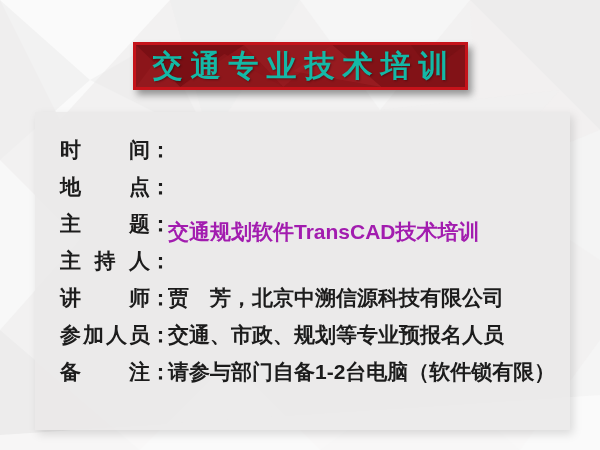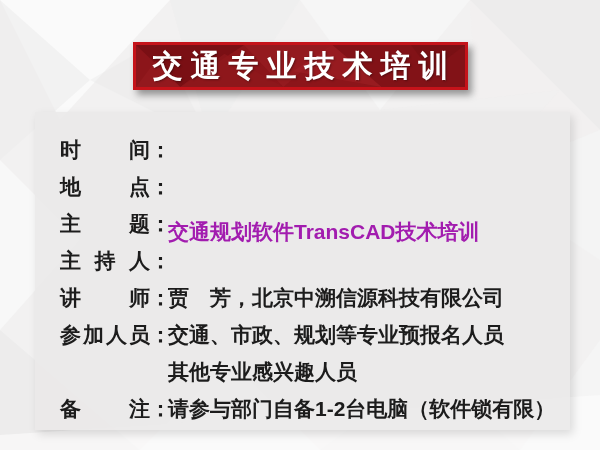--- a/index.html
+++ b/index.html
@@ -17,21 +17,21 @@
     border:3px solid #c5131a;
     background:#8c151a;
     box-shadow:4px 5px 7px rgba(0,0,0,0.38);
     overflow:hidden;
   }
   .banner-texture { position:absolute; left:0; top:0; width:100%; height:100%; }
   .banner-title {
     position:relative; z-index:2;
     width:100%; height:100%;
     display:flex; align-items:center; justify-content:center;
-    color:#ffffff; font-size:30px; font-weight:bold;
+    color:#14b8a6; font-size:30px; font-weight:bold;
     letter-spacing:8px; text-indent:8px;
     text-shadow:1px 1px 2px rgba(0,0,0,0.35);
     white-space:nowrap;
   }
   .panel {
     position:absolute; left:35px; top:112px; width:535px; height:318px;
     background:rgba(234,233,233,0.90);
     box-shadow:3px 4px 9px rgba(0,0,0,0.13);
     padding:19px 0 0 25px;
   }
@@ -132,25 +132,20 @@
     <span class="jlabel">
         <span>参</span>
         <span>加</span>
         <span>人</span>
         <span>员</span>
       </span>
     <span class="colon">：</span>
     <span class="value">交通、市政、规划等专业预报名人员</span>
   </div>
 
-  <div class="info-row">
-    <span class="jlabel"></span>
-    <span class="colon"></span>
-    <span class="value">其他专业感兴趣人员</span>
-  </div>
 
   <div class="info-row">
     <span class="jlabel">
         <span>备</span>
         <span>注</span>
       </span>
     <span class="colon">：</span>
     <span class="value">请参与部门自备1-2台电脑（软件锁有限）</span>
   </div>
 

